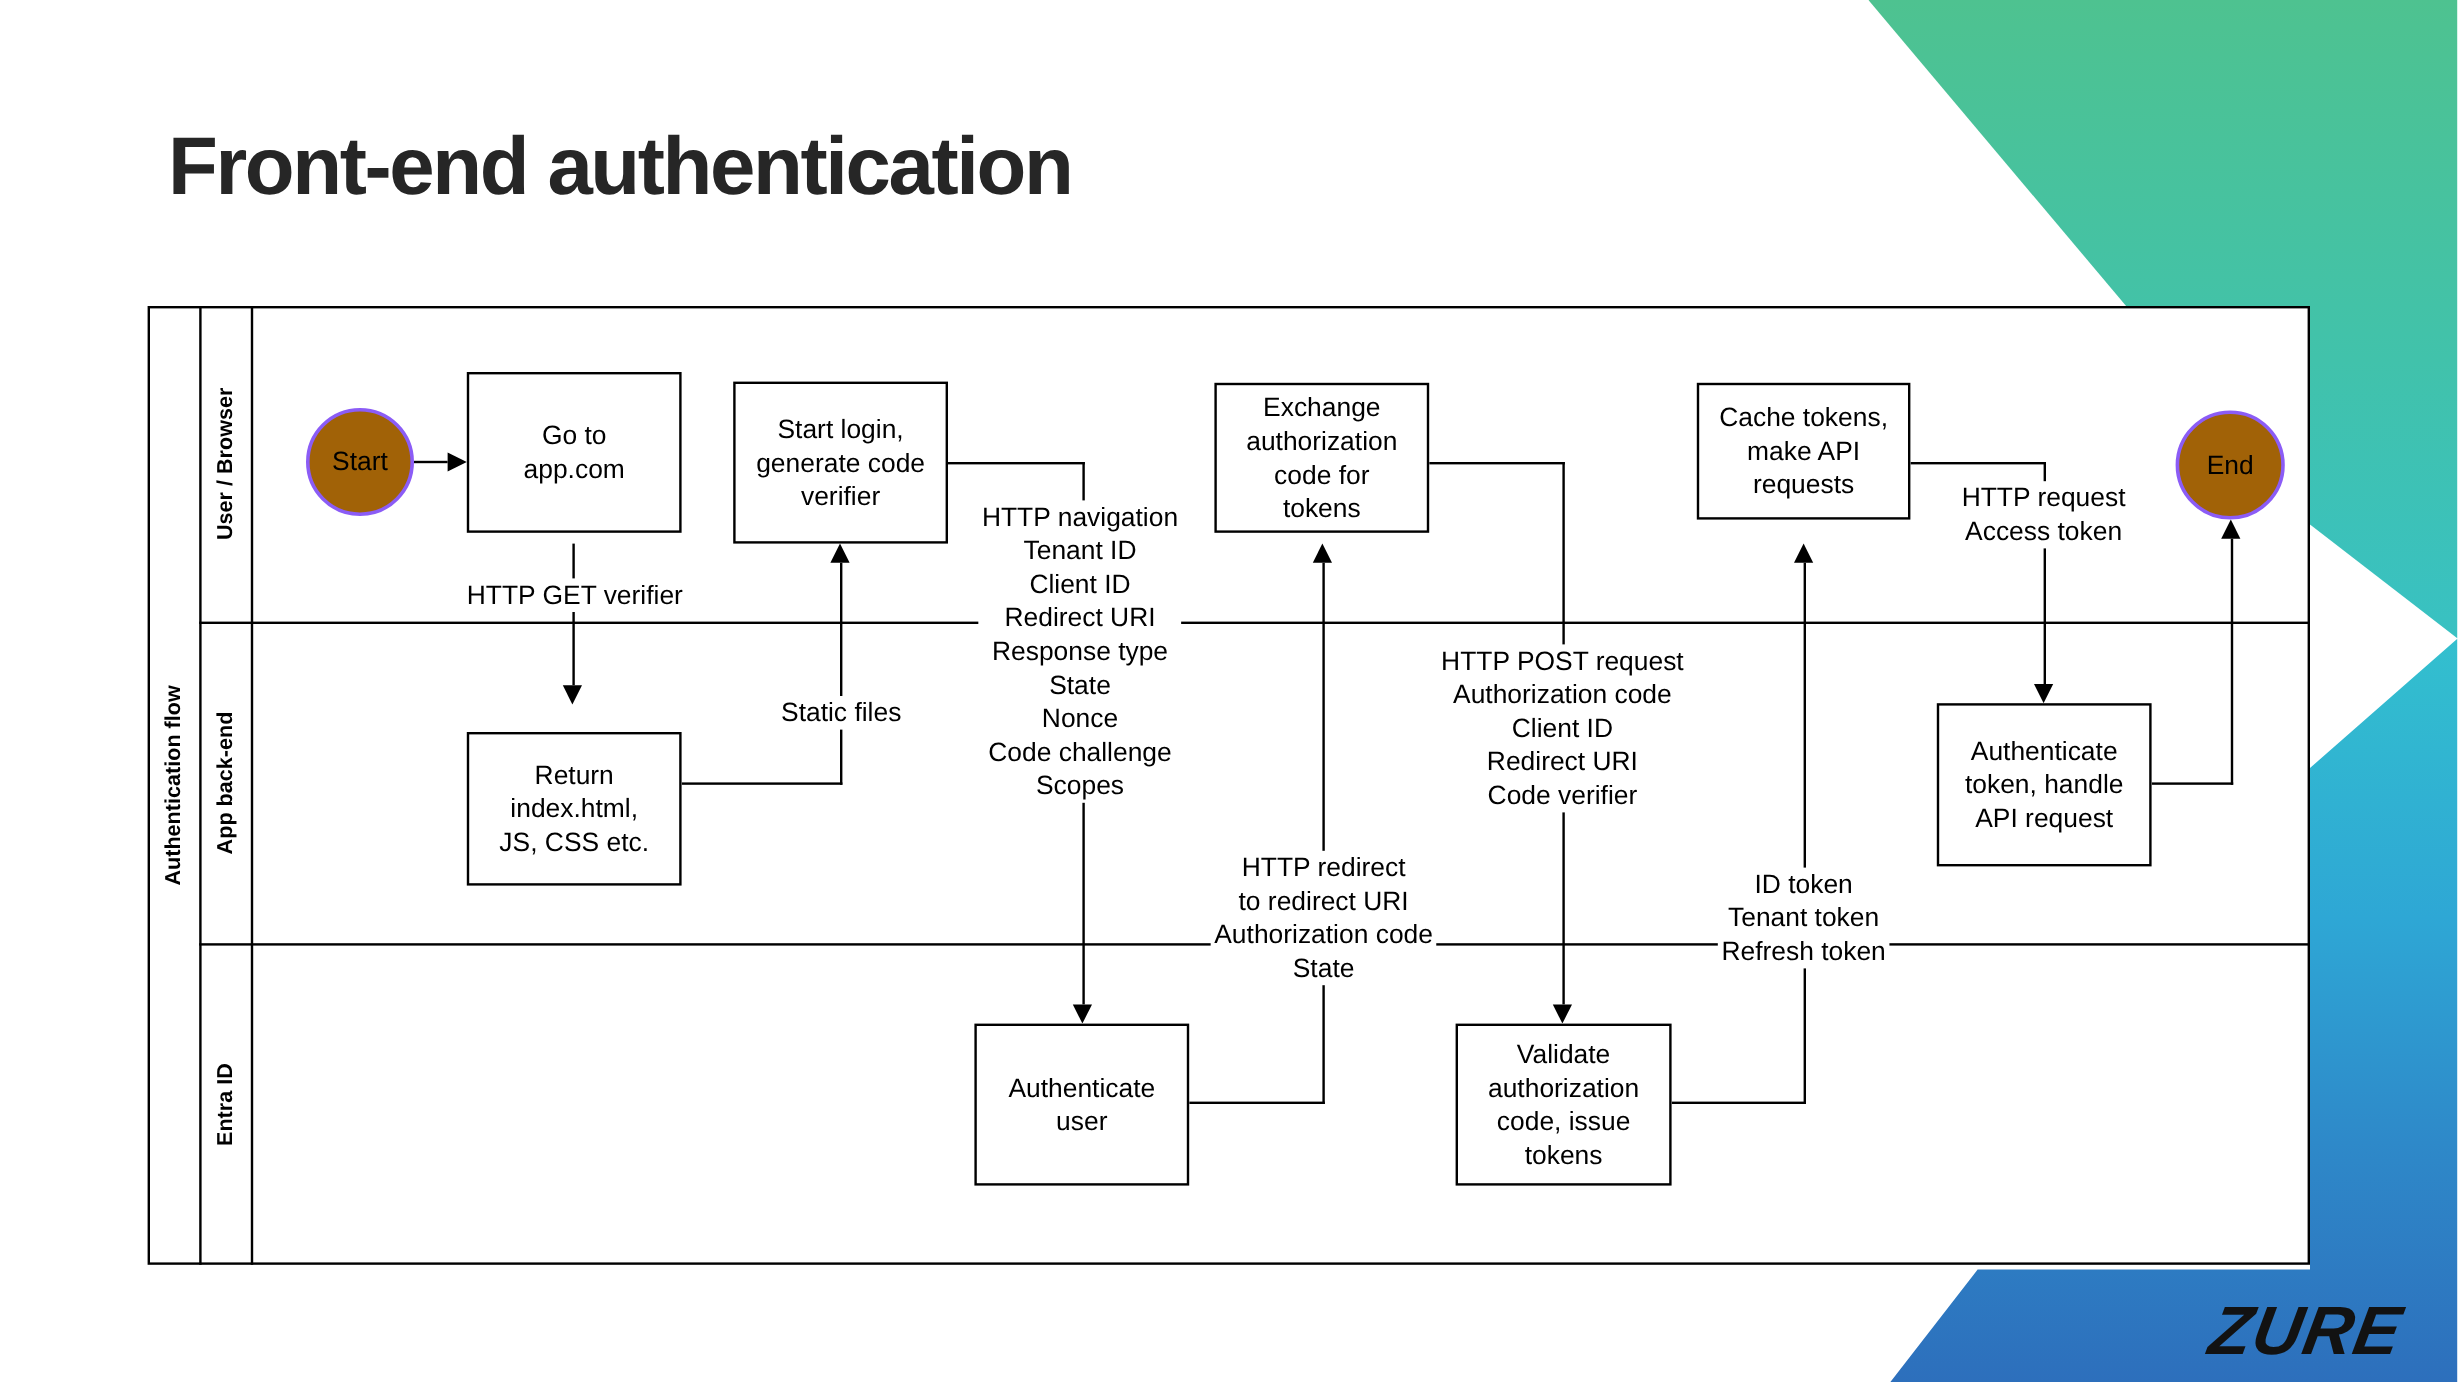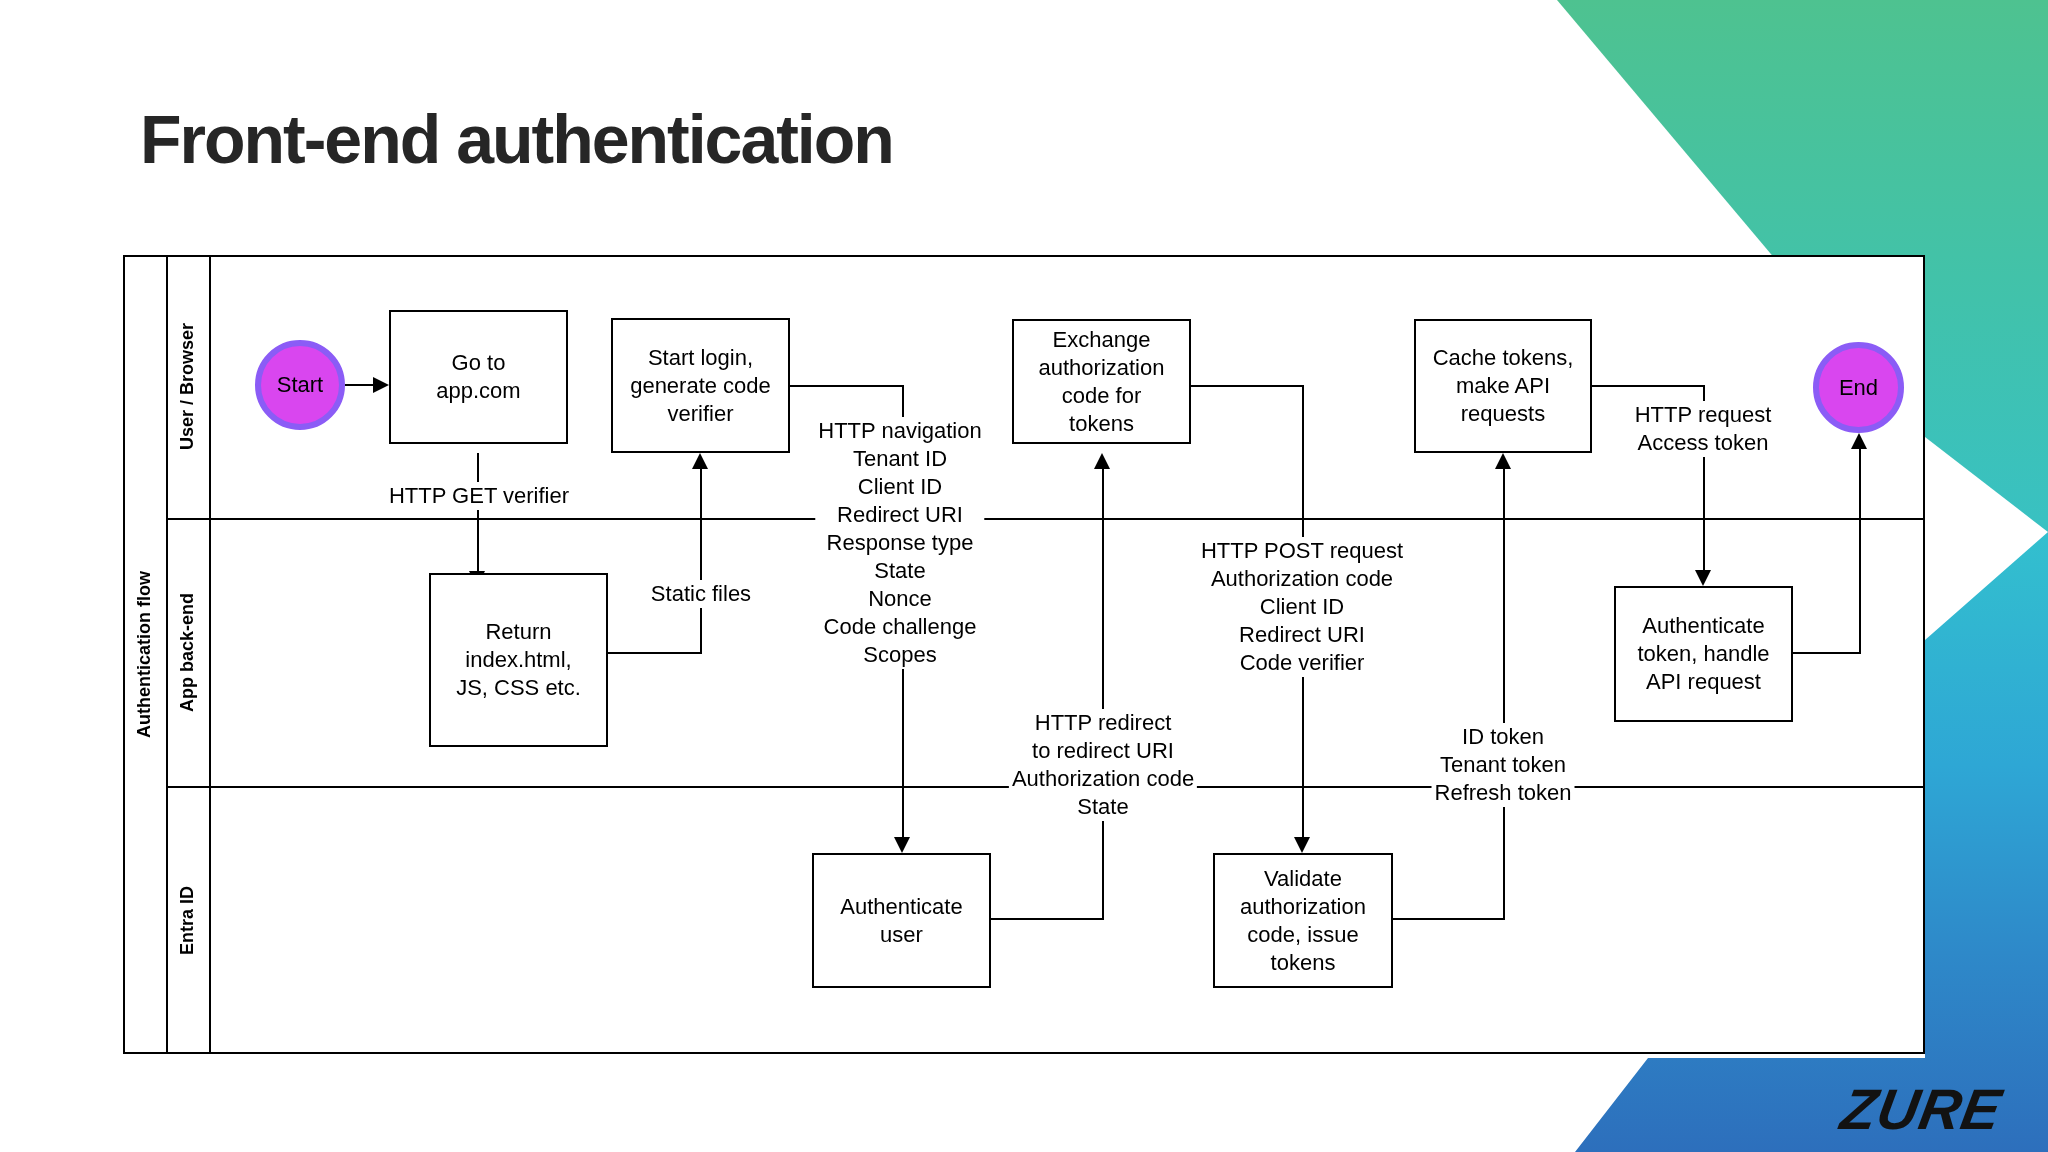--- a/index.html
+++ b/index.html
@@ -49,28 +49,28 @@
   .arrow.up{border-left:8px solid transparent;border-right:8px solid transparent;border-bottom:16px solid #000;}
   .arrow.down{border-left:8px solid transparent;border-right:8px solid transparent;border-top:16px solid #000;}
   .arrow.right{border-top:8px solid transparent;border-bottom:8px solid transparent;border-left:16px solid #000;}
   
   .node{
     position:absolute;background:#fff;border:2px solid #000;box-sizing:border-box;
     display:flex;align-items:center;justify-content:center;text-align:center;
     font-size:22px;line-height:28px;white-space:pre-line;
   }
   .terminator{
-    position:absolute;background:#d946ef;border:6px solid #8b5cf6;border-radius:50%;box-sizing:border-box;
+    position:absolute;background:#a16207;border:3px solid #8b5cf6;border-radius:50%;box-sizing:border-box;
     display:flex;align-items:center;justify-content:center;font-size:22px;
   }
   #node-go-to-app{left:389px;top:310px;width:179px;height:134px;}
   #node-start-login{left:611px;top:318px;width:179px;height:135px;}
   #node-exchange-code{left:1012px;top:319px;width:179px;height:125px;}
-  #node-cache-tokens{left:1414px;top:319px;width:178px;height:134px;}
-  #node-return-index{left:389px;top:573px;width:179px;height:174px;margin-left:40px;}
+  #node-cache-tokens{left:1414px;top:319px;width:178px;height:114px;}
+  #node-return-index{left:389px;top:610px;width:179px;height:128px;}
   #node-auth-token{left:1614px;top:586px;width:179px;height:136px;}
   #node-auth-user{left:812px;top:853px;width:179px;height:135px;}
   #node-validate-code{left:1213px;top:853px;width:180px;height:135px;}
   #terminator-start{left:255px;top:340px;width:90px;height:90px;}
   #terminator-end{left:1813px;top:342px;width:91px;height:91px;}
   
   .edge-label{
     position:absolute;background:#fff;text-align:center;
     font-size:22px;line-height:28px;white-space:pre-line;padding:0 3px;
     transform:translate(-50%,-50%);

